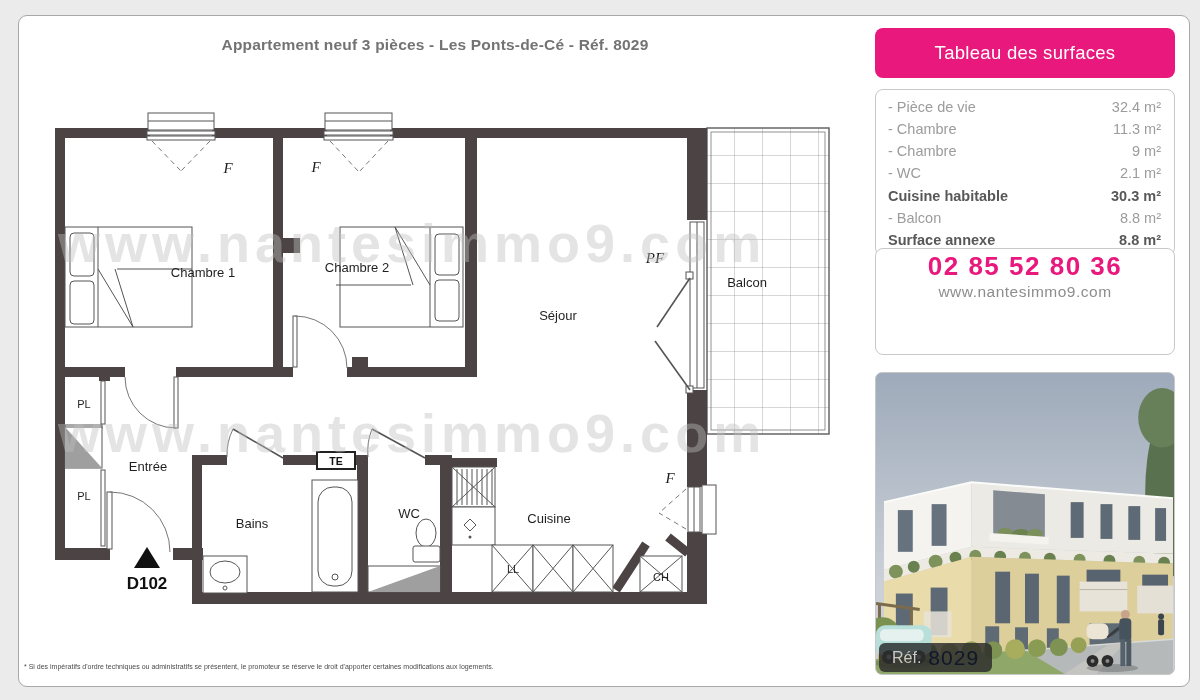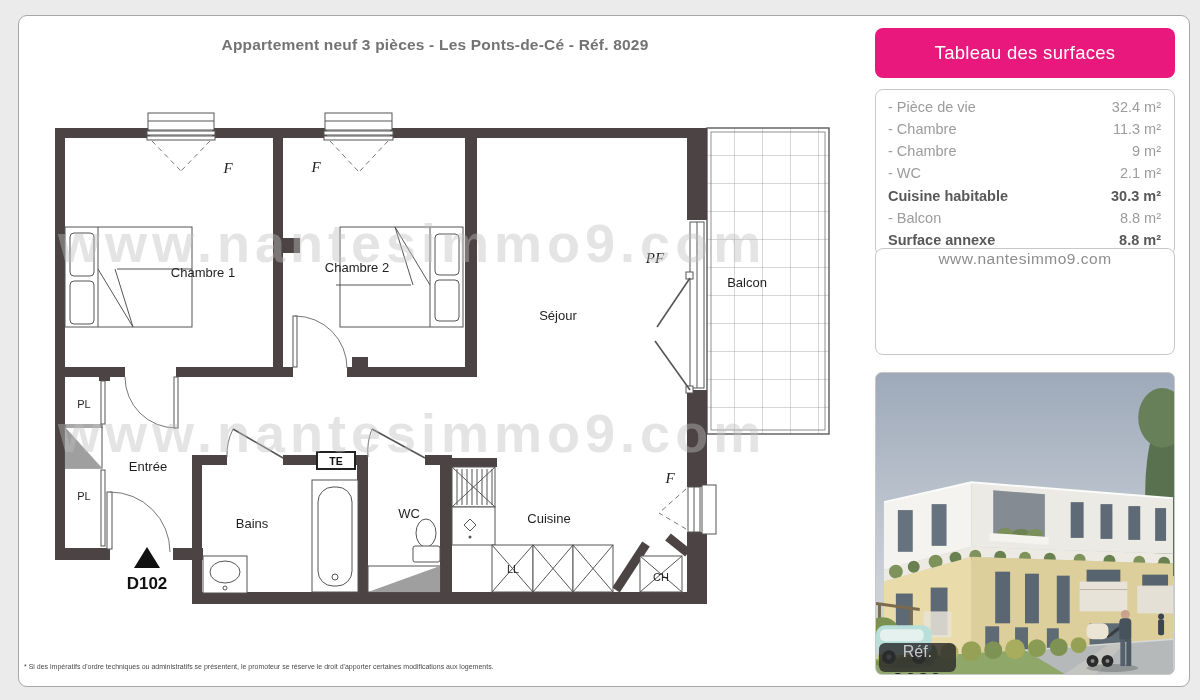--- a/index.html
+++ b/index.html
@@ -21,21 +21,21 @@
   .immo-card{position:absolute;left:875px;top:248px;width:300px;height:107px;background:#fff;border:1px solid #c8c8c8;border-radius:8px;
     box-sizing:border-box;text-align:center;}
   .logo-row{display:flex;align-items:center;justify-content:center;gap:4px;margin-top:13px;}
   .logo-text{font-size:30px;letter-spacing:1px;color:#2e4160;}
   .logo-text .nine{color:#e8187d;}
   .phone{margin-top:2px;font-size:26px;font-weight:bold;color:#e8187d;letter-spacing:1.5px;}
   .website{margin-top:1px;font-size:15.5px;color:#8d8d8d;letter-spacing:.5px;}
   .photo-card{position:absolute;left:875px;top:372px;width:300px;height:303px;border:1px solid #c8c8c8;border-radius:7px;overflow:hidden;box-sizing:border-box;background:#aab3c2;}
   .photo-svg{position:absolute;left:0;top:0;width:298px;height:301px;}
   .ref-badge{position:absolute;left:3px;top:270px;height:29px;background:rgba(42,42,42,0.82);border-radius:6px;
-    display:flex;align-items:center;gap:7px;padding:0 13px;flex-direction:column;}
+    display:flex;align-items:center;gap:7px;padding:0 13px;}
   .ref-badge .lbl{color:#c9c9c9;font-size:16px;}
   .ref-badge .num{color:#0f172a;font-size:21px;font-weight:normal;letter-spacing:1px;}
   
   text{font-family:"Liberation Sans",sans-serif;}
   .roomlbl{font-size:13px;fill:#1f1f1f;}
   .smalllbl{font-size:11px;fill:#1f1f1f;}
   .winlbl{font-size:15px;fill:#1f1f1f;font-style:italic;font-family:"Liberation Serif",serif;}
   .doorlbl{font-size:17px;font-weight:bold;fill:#111;}
   .thin{stroke:#555;stroke-width:1;fill:#fff;}
   .thinl{stroke:#555;stroke-width:1;fill:none;}
@@ -257,20 +257,21 @@
       <span>- Balcon</span>
       <span>8.8 m²</span>
     </div>
     <div class="surf-row bold">
       <span>Surface annexe</span>
       <span>8.8 m²</span>
     </div>
   </div>
 
   <div class="immo-card">
+    <div class="phone">02 85 52 80 36</div>
     <div class="website">www.nantesimmo9.com</div>
   </div>
 
   <div class="photo-card">
     <svg class="photo-svg" viewBox="0 0 300 303" xmlns="http://www.w3.org/2000/svg">
       <defs>
         <linearGradient id="sky" x1="0" y1="0" x2="0" y2="1">
           <stop offset="0" stop-color="#9eaaba"></stop>
           <stop offset="0.7" stop-color="#ccd1d8"></stop>
         </linearGradient>

